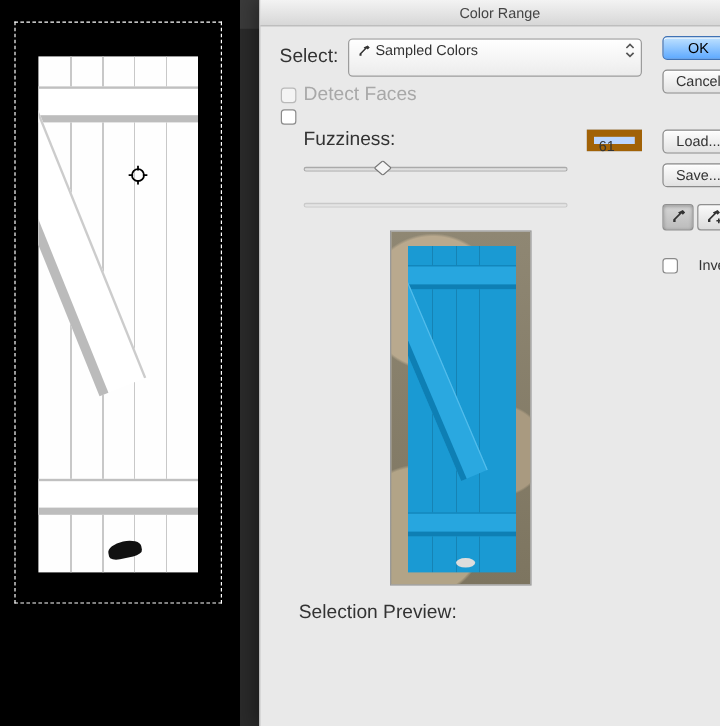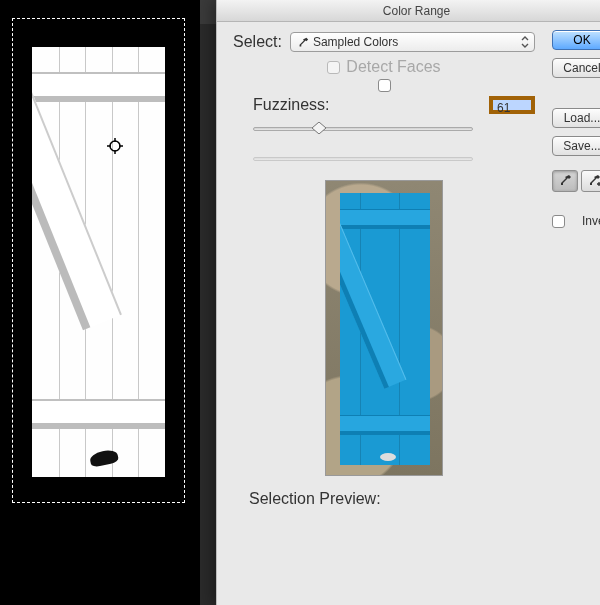--- a/index.html
+++ b/index.html
@@ -120,38 +120,38 @@
     display:flex; align-items:center; justify-content:center; cursor:pointer;
   }
   .icon-btn.active { background:linear-gradient(#d6d6d6,#bcbcbc); box-shadow: inset 0 1px 3px rgba(0,0,0,.3); }
   .invert-row { display:flex; align-items:center; gap:17px; margin-top:14px; font-size:12px; }
 
   
   .main-col { width:302px; }
   .row { display:flex; align-items:center; gap:8px; margin-bottom:6px; }
   .label { font-size:16px; }
   .select {
-    flex:1; height:20px; border:1px solid #9c9c9c; border-radius:4px;
+    flex:1; height:32px; border:1px solid #9c9c9c; border-radius:4px;
     background:linear-gradient(#fff,#ececec);
     padding:0 20px 0 6px; font-size:12px; line-height:18px;
     position:relative; cursor:pointer;
   }
   .select .ed { position:absolute; left:6px; top:3px; }
   .select .txt { margin-left:16px; }
   .select .chevs {
     position:absolute; right:4px; top:2px; width:10px; height:14px;
   }
   .chevs svg { display:block; }
 
   .checkbox { width:13px; height:13px; border:1px solid #8a8a8a; border-radius:3px; background:#fff; display:inline-block; vertical-align:middle; }
-  .chk-row { display:flex; align-items:center; gap:6px; margin:3px 1px;justify-content:center; }
+  .chk-row { display:flex; align-items:center; gap:6px; margin:3px 1px; }
 
   .subgroup { margin-left:20px; margin-top:4px; }
   .val-input {
-    width:46px; height:18px; border:4px solid #a16207; background:#fff;
+    width:46px; height:18px; border:6px solid #a16207; background:#fff;
     font-size:12px; padding:0 4px; line-height:16px;
   }
   .val-input.sel { background:#bcd6ff; }
   .val-input.disabled { color:#999; background:#f5f5f5; }
   .unit { font-size:12px; color:#555; }
   .unit.disabled { color:var(--disabled); }
 
   .slider {
     position:relative; margin:6px 0 14px 0;
     width:220px; height:16px;

